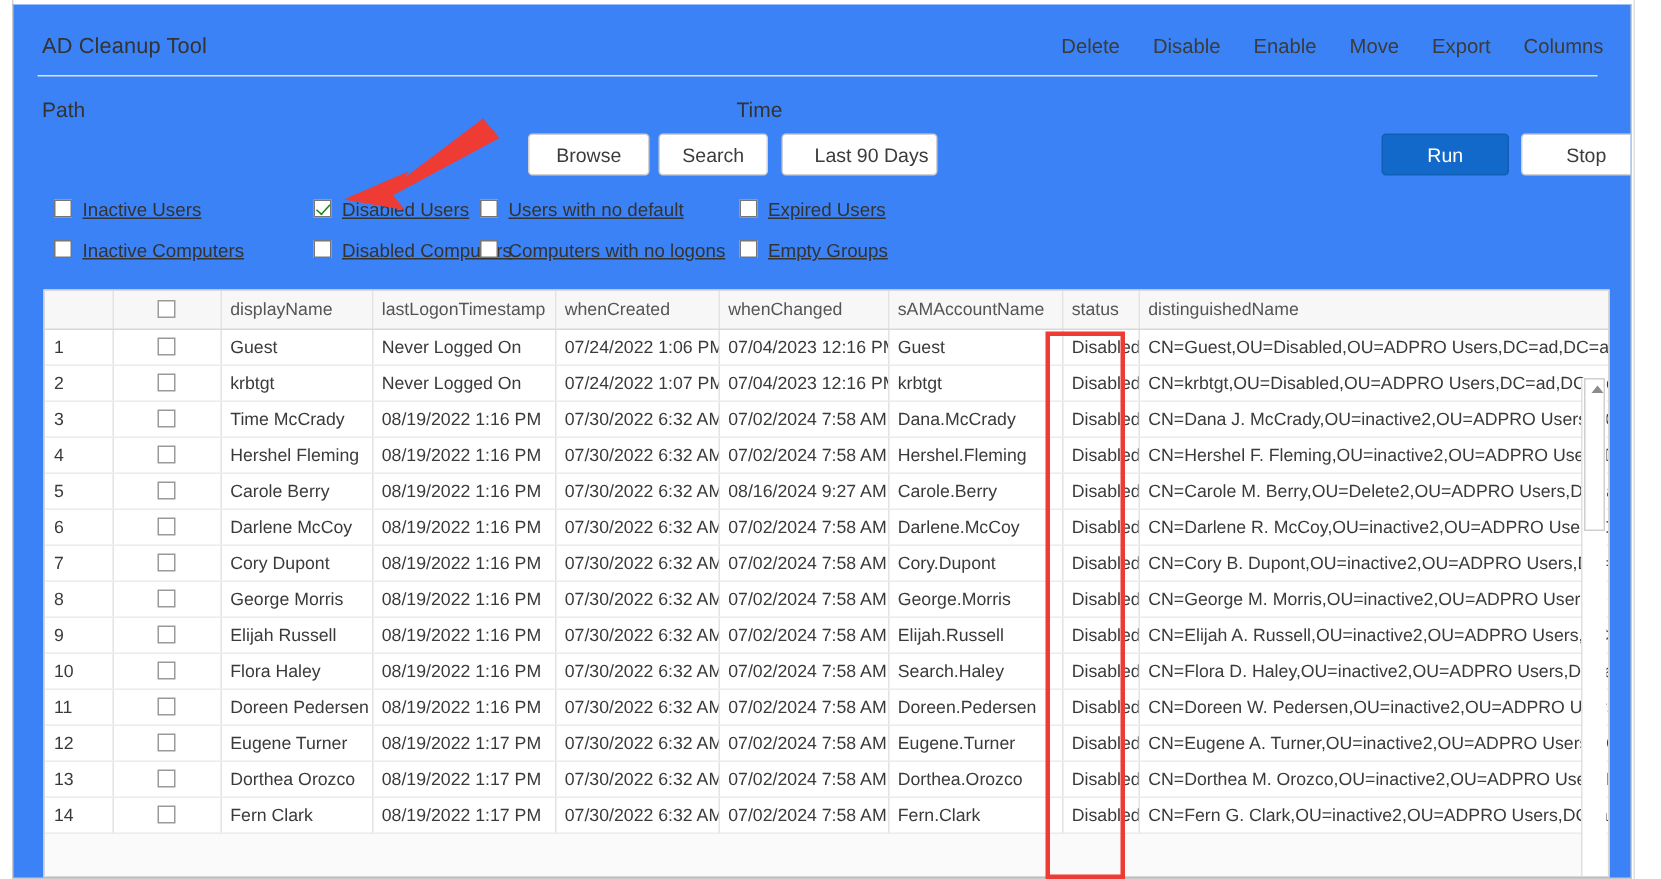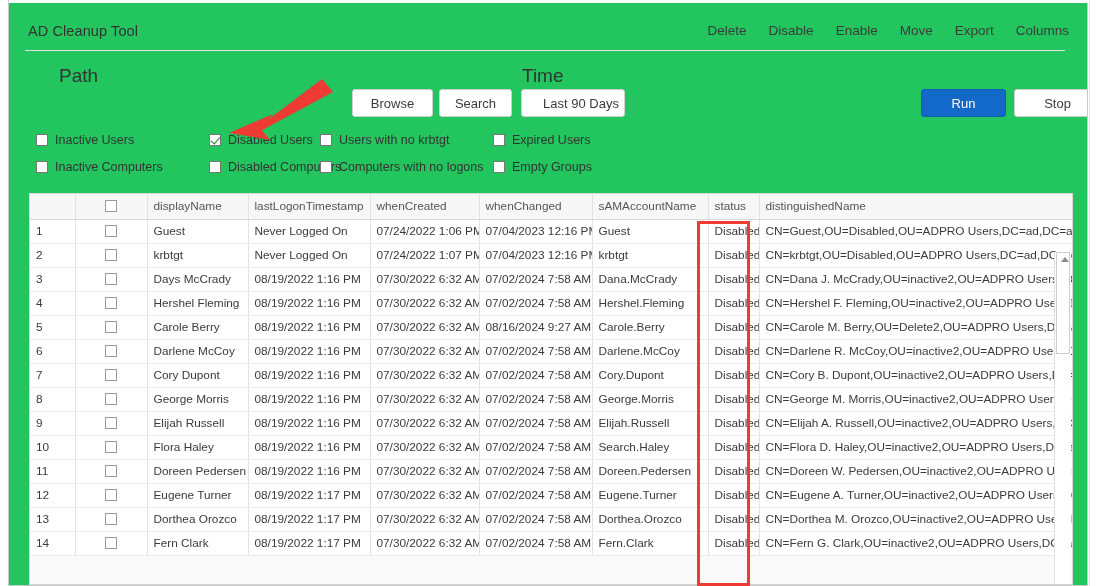--- a/index.html
+++ b/index.html
@@ -13,21 +13,21 @@
     color: #333333;
     overflow: hidden;
     position: relative;
   }
 
   
   #app-window {
     position: absolute;
     left: 8px; top: 3px;
     width: 1080px; height: 583px;
-    background: #22c55e;
+    background: #3b82f6;
     border: 1px solid #c8c8c8;
     border-top: none;
     box-sizing: border-box;
     overflow: hidden;
   }
   #page-bg {
     position: absolute; left:0; top:0; width:1107px; height:586px;
     background: #ffffff;
   }
   #left-gutter {
@@ -68,23 +68,22 @@
     font-size: 13.5px;
     color: #3b3b3b;
     cursor: pointer;
     white-space: nowrap;
     text-align: right;
   }
 
   
   .panel-label {
     position: absolute;
-    font-size: 19px;
+    font-size: 14px;
     color: #333;
-    margin-left: 31px;
   }
   #label-path { left: 19px; top: 62px; }
   #label-time { left: 482px; top: 62px; }
 
   .path-input {
     position: absolute;
     left: 26px; top: 86px;
     width: 283px; height: 28px;
     box-sizing: border-box;
     border: 1px solid #d0d0d0;
@@ -127,24 +126,25 @@
   #btn-stop { left: 983px; top: 86px; width: 87px; }
 
   
   .cb-row { position: absolute; left: 0; width: 100%; height: 22px; }
   #cb-row-1 { top: 130px; }
   #cb-row-2 { top: 157px; }
 
   .cb-item {
     position: absolute;
     display: flex;
-    align-items: center;
+    align-items: flex-start;
     gap: 7px;
     cursor: pointer;
     white-space: nowrap;
+    text-decoration: underline;
   }
   .cb-box {
     width: 12px; height: 12px;
     box-sizing: border-box;
     border: 1px solid #767676;
     background: #fff;
     position: relative;
     flex: none;
   }
   .cb-box.checked::after {
@@ -337,21 +337,21 @@
     <div class="cb-item c1">
       <span class="cb-box"></span>
       <span class="cb-label">Inactive Users</span>
     </div>
     <div class="cb-item c2">
       <span class="cb-box checked"></span>
       <span class="cb-label">Disabled Users</span>
     </div>
     <div class="cb-item c3">
       <span class="cb-box"></span>
-      <span class="cb-label">Users with no krbtgt</span>
+      <span class="cb-label">Users with no default</span>
     </div>
     <div class="cb-item c4">
       <span class="cb-box"></span>
       <span class="cb-label">Expired Users</span>
     </div>
   </div>
 
   <div class="cb-row" id="cb-row-2">
     <div class="cb-item c1">
       <span class="cb-box"></span>
@@ -426,21 +426,21 @@
             <td>07/04/2023 12:16 PM</td>
             <td>krbtgt</td>
             <td>Disabled</td>
             <td>CN=krbtgt,OU=Disabled,OU=ADPRO Users,DC=ad,DC=active</td>
           </tr>
           <tr>
             <td class="rownum">3</td>
             <td>
               <span class="cell-cb"></span>
             </td>
-            <td>Days McCrady</td>
+            <td>Time McCrady</td>
             <td>08/19/2022 1:16 PM</td>
             <td>07/30/2022 6:32 AM</td>
             <td>07/02/2024 7:58 AM</td>
             <td>Dana.McCrady</td>
             <td>Disabled</td>
             <td>CN=Dana J. McCrady,OU=inactive2,OU=ADPRO Users,DC=ad</td>
           </tr>
           <tr>
             <td class="rownum">4</td>
             <td>

